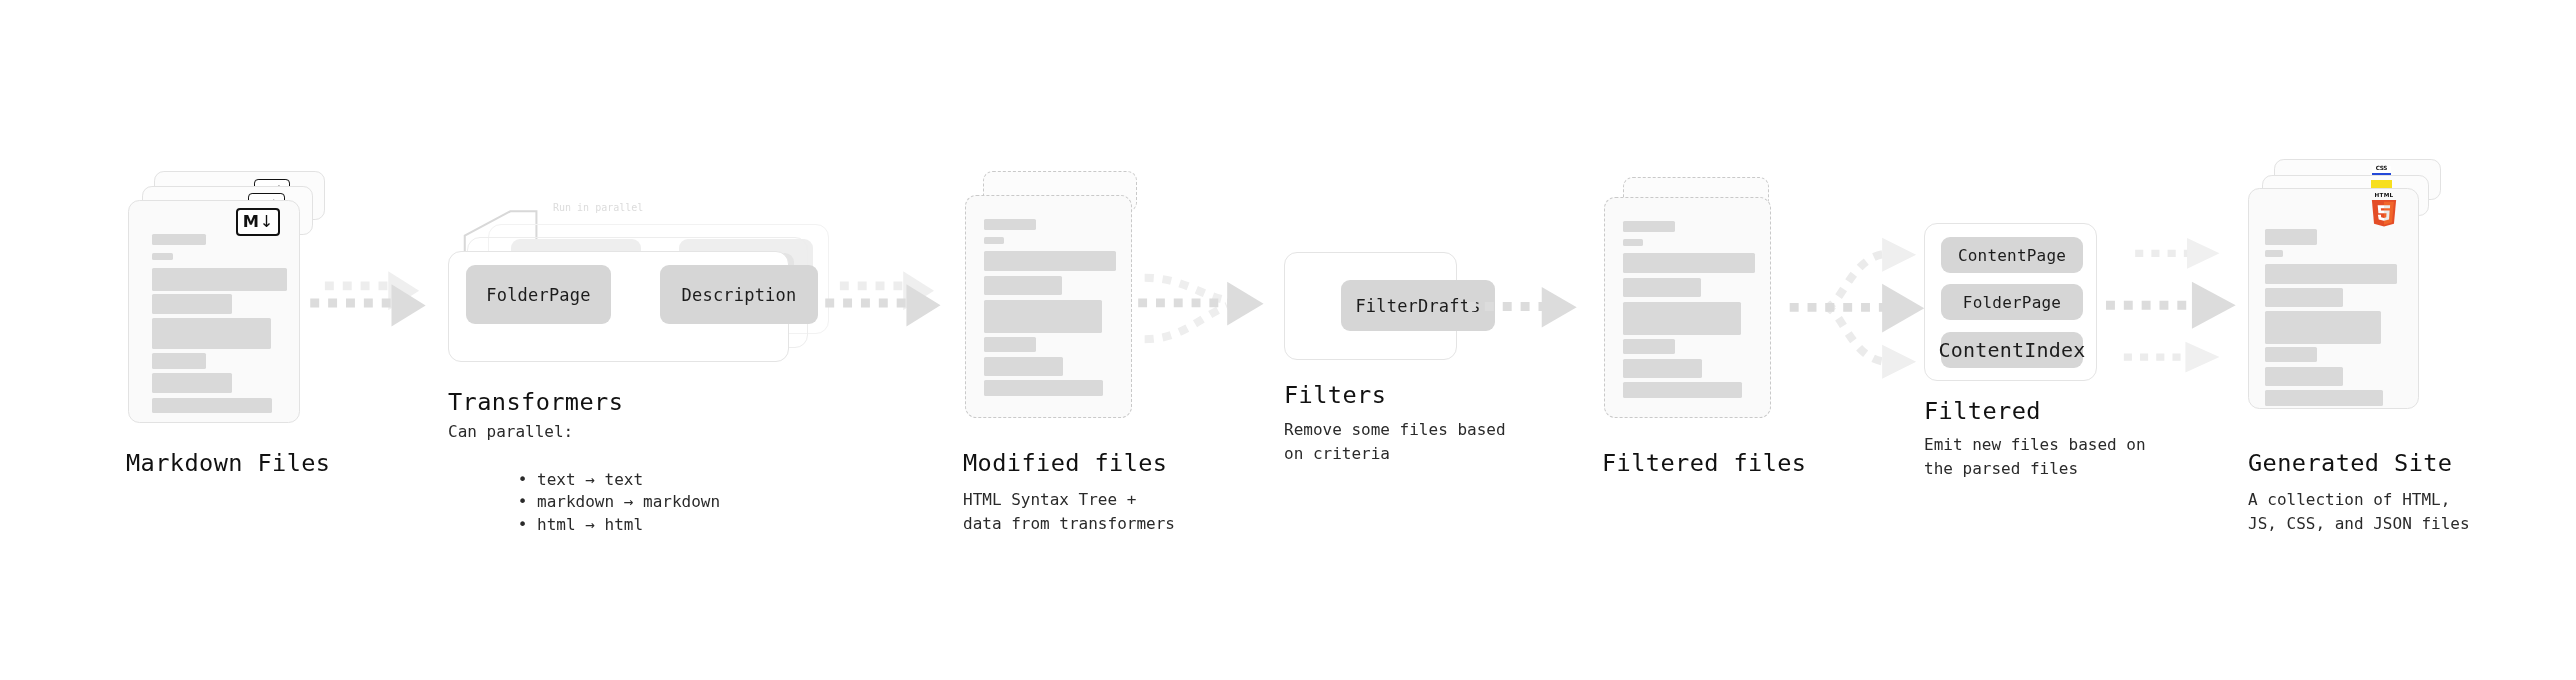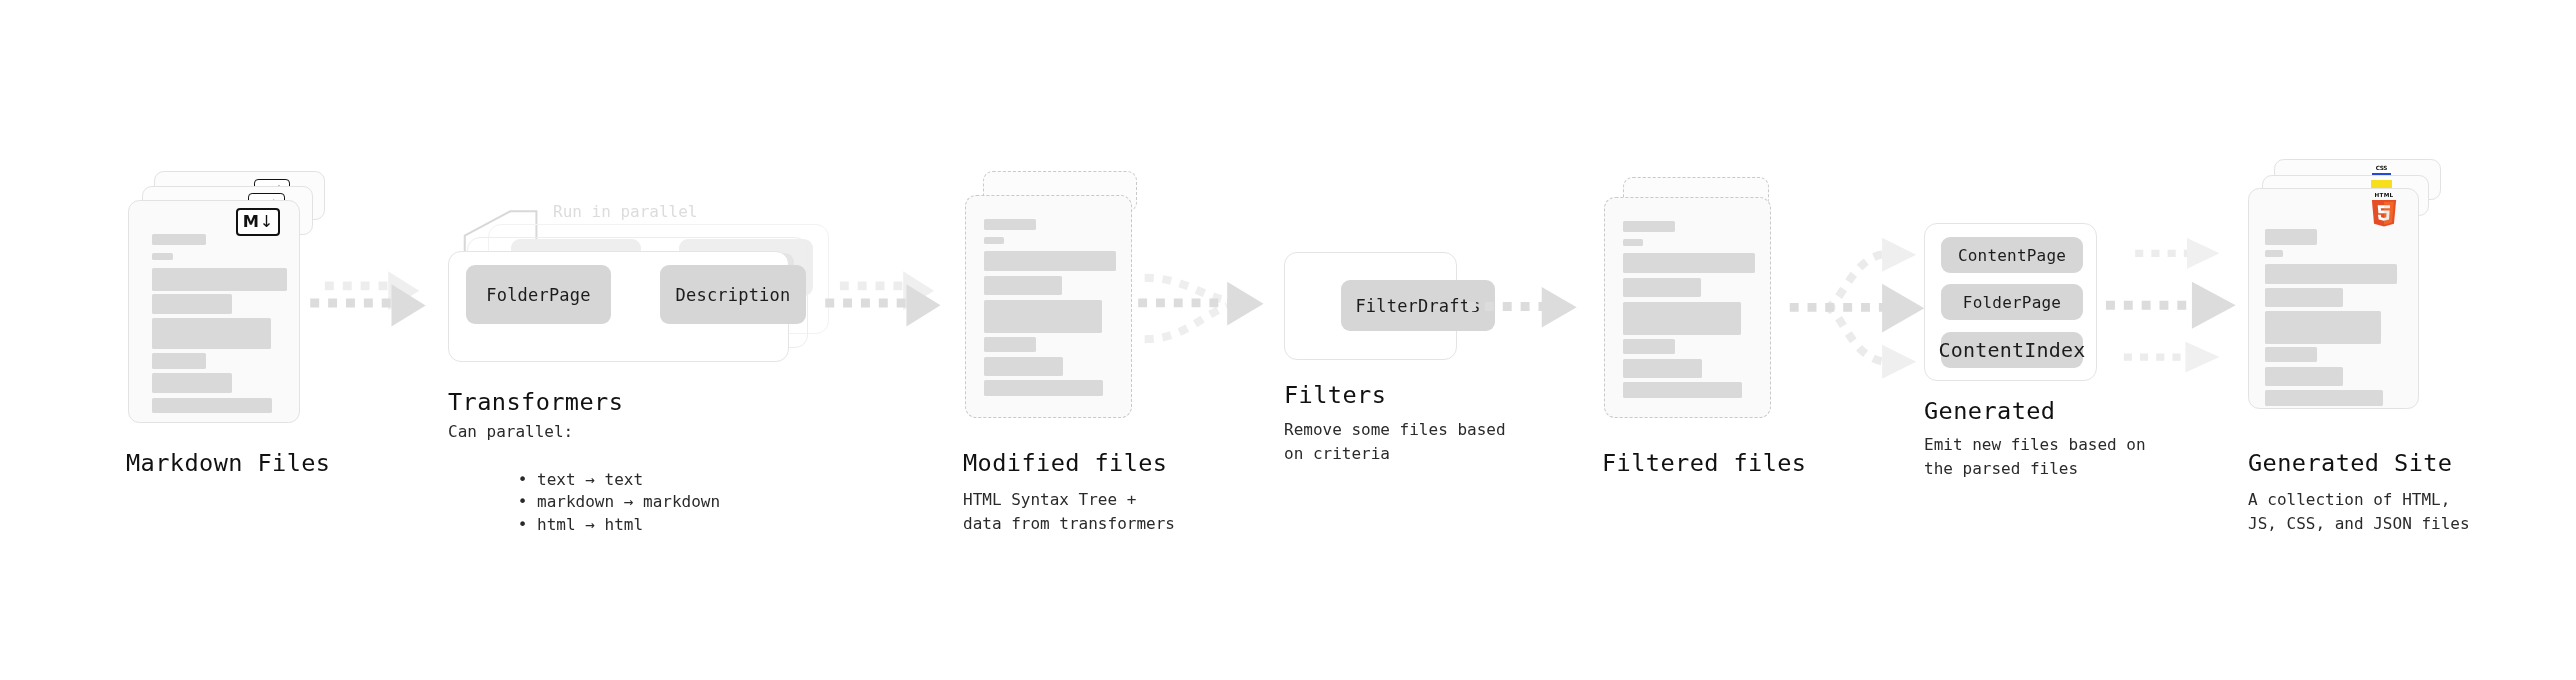--- a/index.html
+++ b/index.html
@@ -17,21 +17,21 @@
   .grpbox.g2{border-color:#ededed;background:transparent;}
   .grpbox.g3{border-color:#f2f2f2;background:transparent;}
   .pill{position:absolute;background:#d6d6d6;border-radius:9px;display:flex;align-items:center;justify-content:center;
         color:#1c1c1c;font-size:17px;letter-spacing:0.2px;box-sizing:border-box;white-space:nowrap;}
   .pill.f2{background:#e4e4e4;color:transparent;}
   .pill.f3{background:#eeeeee;color:transparent;}
 
   
   .title{position:absolute;font-size:23.6px;color:#111;letter-spacing:0.4px;white-space:nowrap;}
   .sub{position:absolute;font-size:16px;color:#2a2a2a;line-height:1.48;white-space:pre;}
-  .ghostlabel{position:absolute;font-size:16px;color:#dcdcdc;white-space:nowrap;}
+  .ghostlabel{position:absolute;font-size:10px;color:#dcdcdc;white-space:nowrap;}
 
   
   .mdbadge{position:absolute;box-sizing:border-box;border:2.4px solid #111;border-radius:4.1px;background:#fff;
            display:flex;align-items:center;justify-content:center;gap:0.8px;}
   .mdbadge .m{font-weight:bold;font-size:16.3px;color:#111;line-height:1;font-family:"DejaVu Sans","Liberation Sans",sans-serif;}
   .mdbadge .dn{font-size:16.3px;color:#111;line-height:1;font-family:"DejaVu Sans","Liberation Sans",sans-serif;}
   .mdbadge.small{border-width:1.6px;}
 
   
   .h5{position:absolute;}
@@ -125,21 +125,21 @@
         <polygon points="38,20 52,25 38,30" fill="#e0e0e0"></polygon>
         <g stroke="#cfcfcf" stroke-width="2.5" fill="none">
           <line x1="-12" y1="46" x2="42" y2="46"></line>
         </g>
         <polygon points="40,40 56,46 40,52" fill="#cfcfcf"></polygon>
       </svg>
     </div>
 
     <div class="grpbox" style="left:448px;top:251px;width:341px;height:111px;"></div>
     <div class="pill" style="left:466px;top:265px;width:145px;height:59px;">FolderPage</div>
-    <div class="pill" style="left:660px;top:265px;width:146px;height:59px;">Description</div>
+    <div class="pill" style="left:660px;top:265px;width:158px;height:59px;">Description</div>
 
     <div class="title" style="left:448px;top:388px;">Transformers</div>
 
     <div class="sub" style="left:448px;top:420px;">Can parallel:</div>
 
     <div class="sub" style="left:460px;top:444px;">
       <span>•&nbsp;</span><span>text → text</span>
     </div>
     <div class="sub" style="left:460px;top:466px;">
       <span>•&nbsp;</span><span>markdown → markdown</span>
@@ -243,21 +243,21 @@
       <polygon points="126,59 178,89 126,119" fill="#dcdcdc"></polygon>
     </svg>
   </div>
 
   <div>
     <div class="grpbox" style="left:1924px;top:223px;width:173px;height:158px;"></div>
     <div class="pill" style="left:1941px;top:237px;width:142px;height:36px;font-size:16px;">ContentPage</div>
     <div class="pill" style="left:1941px;top:284px;width:142px;height:36px;font-size:16px;">FolderPage</div>
     <div class="pill" style="left:1941px;top:332px;width:142px;height:36px;font-size:20px;">ContentIndex</div>
 
-    <div class="title" style="left:1924px;top:397px;">Generated</div>
+    <div class="title" style="left:1924px;top:397px;">Filtered</div>
     <div class="sub" style="left:1924px;top:433px;">Emit new files based on
 the parsed files</div>
   </div>
 
   <div class="arrow" style="left:2106px;top:233px;">
     <svg width="154" height="146" viewBox="0 0 190 180">
       <g fill="none" stroke="#ececec" stroke-width="9" stroke-dasharray="10 10">
         <line x1="36" y1="25" x2="104" y2="25"></line>
       </g>
       <polygon points="100,6 140,25 100,44" fill="#f0f0f0"></polygon>

